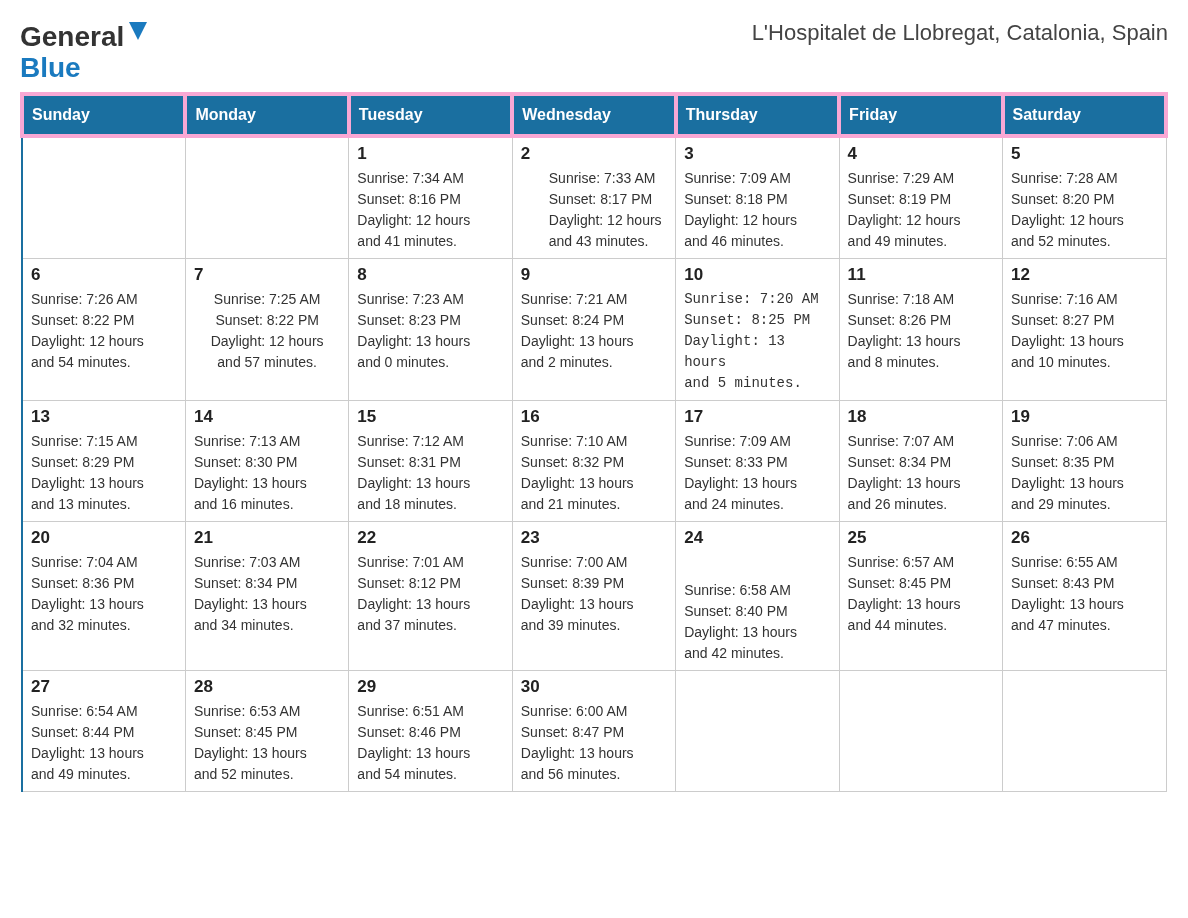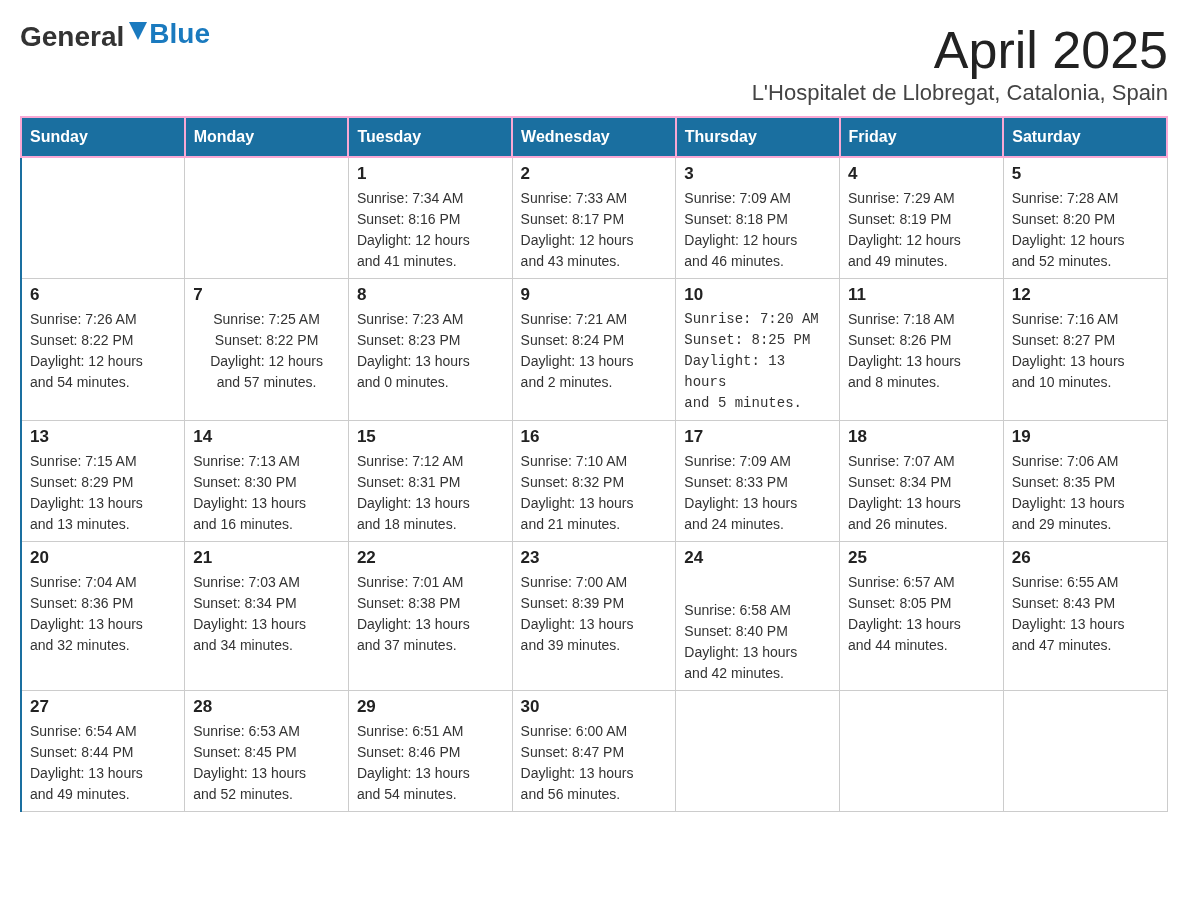--- a/index.html
+++ b/index.html
@@ -11,21 +11,21 @@
       padding: 20px;
     }
     .header {
       display: flex;
       justify-content: space-between;
       align-items: flex-start;
       margin-bottom: 10px;
     }
     .logo {
       display: flex;
-      flex-direction: row;
+      flex-direction: column;
       align-items: flex-start;
       text-align: center;
     }
     .logo-text {
       font-size: 28px;
       font-weight: bold;
       color: #333;
       line-height: 1;
     }
     .logo-line2 {
@@ -52,21 +52,21 @@
       border-collapse: collapse;
       margin-top: 10px;
     }
     .calendar thead th {
       background-color: #1a6fa0;
       color: #fff;
       font-size: 16px;
       font-weight: bold;
       padding: 10px 8px;
       text-align: left;
-      border: 2px solid #f9a8d4;
+      border: 4px solid #f9a8d4;
     }
     .calendar tbody td {
       vertical-align: top;
       border: 1px solid #ccc;
       padding: 6px 8px;
       width: 14.28%;
       min-height: 100px;
     }
     .day-number {
       font-size: 17px;
@@ -97,21 +97,20 @@
       <span class="logo-text">General</span>
       <span style="display:inline-block; margin-left:3px; margin-bottom:8px;">
         <svg width="22" height="22" viewBox="0 0 22 22">
           <polygon points="2,2 20,2 11,20" fill="#1a7abf"></polygon>
         </svg>
       </span>
     </div>
     <div class="logo-line2">Blue</div>
   </div>
   <div class="title-block">
-    <h1>April 2025</h1>
     <h2>L'Hospitalet de Llobregat, Catalonia, Spain</h2>
   </div>
 </div>
 
 <table class="calendar">
   <thead>
     <tr>
     <th>Sunday</th>
         <th>Monday</th>
         <th>Tuesday</th>
@@ -127,21 +126,21 @@
         <td class="empty-cell"></td>
         <td>
           <span class="day-number">1</span>
           <div class="day-info" style="white-space: pre-line;">Sunrise: 7:34 AM
 Sunset: 8:16 PM
 Daylight: 12 hours
 and 41 minutes.</div>
         </td>
         <td>
           <span class="day-number">2</span>
-          <div class="day-info" style="white-space: pre-line;">Sunrise: 7:33 AM
+          <div class="day-info" style="white-space: pre-line; margin-left: 28px;">Sunrise: 7:33 AM
 Sunset: 8:17 PM
 Daylight: 12 hours
 and 43 minutes.</div>
         </td>
         <td>
           <span class="day-number">3</span>
           <div class="day-info" style="white-space: pre-line;">Sunrise: 7:09 AM
 Sunset: 8:18 PM
 Daylight: 12 hours
 and 46 minutes.</div>
@@ -274,42 +273,42 @@
         <td>
           <span class="day-number">21</span>
           <div class="day-info" style="white-space: pre-line;">Sunrise: 7:03 AM
 Sunset: 8:34 PM
 Daylight: 13 hours
 and 34 minutes.</div>
         </td>
         <td>
           <span class="day-number">22</span>
           <div class="day-info" style="white-space: pre-line;">Sunrise: 7:01 AM
-Sunset: 8:38 PM
+Sunset: 8:12 PM
 Daylight: 13 hours
 and 37 minutes.</div>
         </td>
         <td>
           <span class="day-number">23</span>
           <div class="day-info" style="white-space: pre-line;">Sunrise: 7:00 AM
 Sunset: 8:39 PM
 Daylight: 13 hours
 and 39 minutes.</div>
         </td>
         <td>
           <span class="day-number">24</span>
           <div class="day-info" style="white-space: pre-line; margin-top: 32px;">Sunrise: 6:58 AM
 Sunset: 8:40 PM
 Daylight: 13 hours
 and 42 minutes.</div>
         </td>
         <td>
           <span class="day-number">25</span>
           <div class="day-info" style="white-space: pre-line;">Sunrise: 6:57 AM
-Sunset: 8:05 PM
+Sunset: 8:45 PM
 Daylight: 13 hours
 and 44 minutes.</div>
         </td>
         <td>
           <span class="day-number">26</span>
           <div class="day-info" style="white-space: pre-line;">Sunrise: 6:55 AM
 Sunset: 8:43 PM
 Daylight: 13 hours
 and 47 minutes.</div>
         </td>

